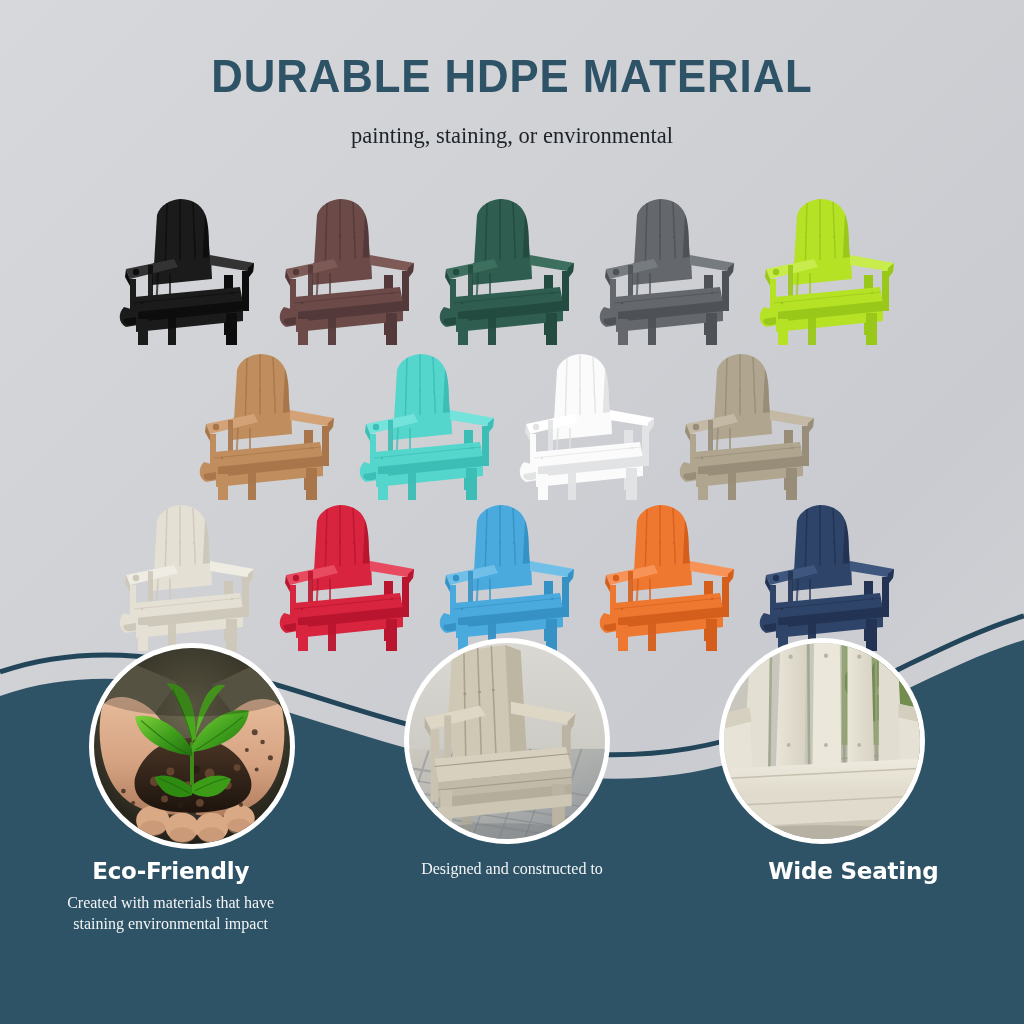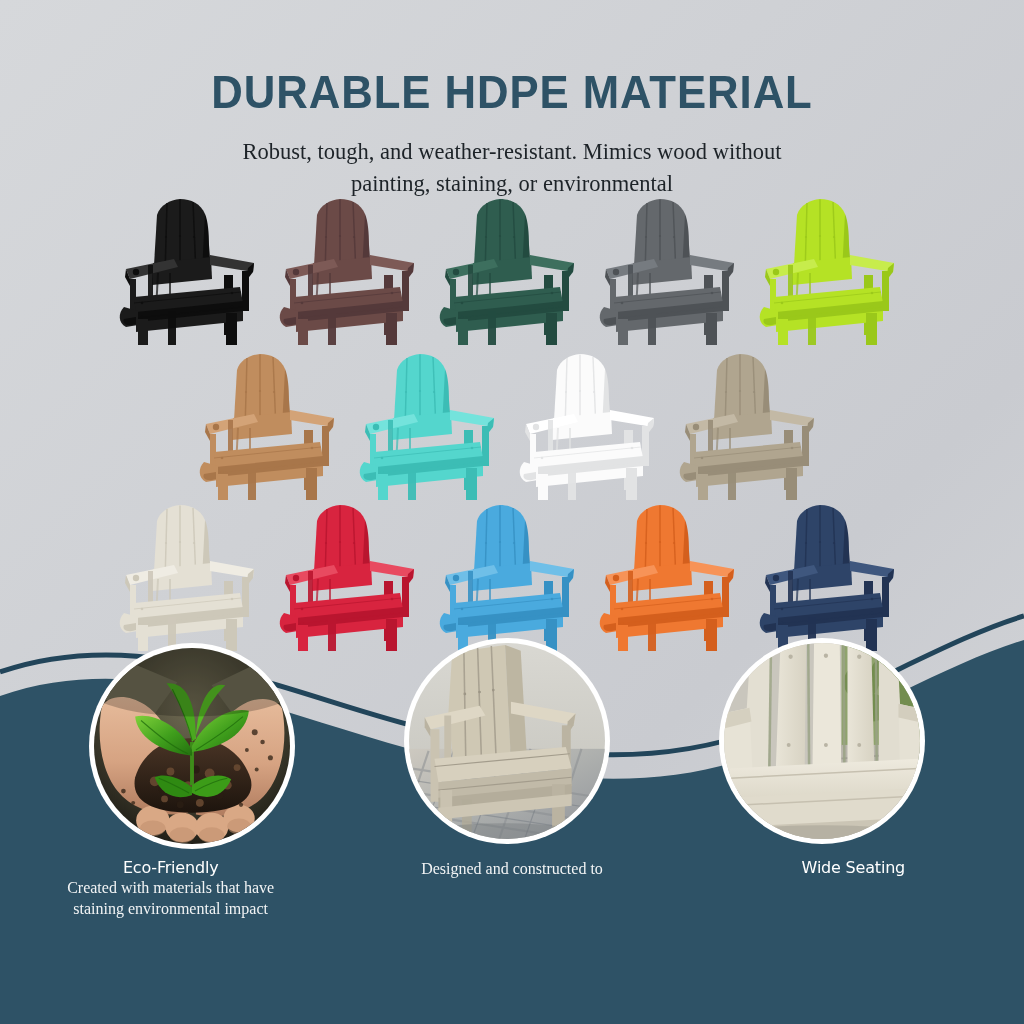--- a/index.html
+++ b/index.html
@@ -13,21 +13,21 @@
     position:relative;
     width:1024px; height:1024px;
     overflow:hidden;
     background:linear-gradient(135deg,#d6d8db 0%,#cfd1d5 38%,#c9cbd0 68%,#d4d6d9 100%);
   }
 
   
   #headings{
     position:absolute; top:0; left:0; width:1024px;
     text-align:center;
-    padding-top:68px;
+    padding-top:52px;
   }
   #title{
     font-family:"Liberation Sans", sans-serif;
     font-weight:bold;
     font-size:47px;
     letter-spacing:1.0px;
     color:#2e5266;
     transform:scaleX(0.93);
     line-height:1.0;
   }
@@ -102,42 +102,42 @@
     left:0; bottom:0; width:1024px; height:180px;
     display:flex; z-index:6;
   }
   .feature{
     flex:1 1 0;
     text-align:center;
     padding:14px 16px 0 16px;
   }
   .feature h3{
     font-family:"DejaVu Sans", sans-serif;
-    font-weight:normal;
-    font-size:16px;
+    font-weight:bold;
+    font-size:23px;
     color:#ffffff;
     letter-spacing:-0.2px;
+    margin-bottom:8px;
   }
   .feature p{
     font-family:"Liberation Serif", serif;
     font-size:16px;
     color:#f2f4f5;
     line-height:1.32;
   }
   .feature p span{ display:block; }
 </style>
 </head>
 <body>
 
 <div id="page">
 
   <div id="headings">
     <div id="title" style="color: rgb(46, 82, 102);">DURABLE HDPE MATERIAL</div>
     <div id="subtitle">
-      <span>Robust, tough, and weather-resistant. Mimics wood without</span>
       <span>painting, staining, or environmental</span>
     </div>
   </div>
 
   <div id="chairs">
     <div class="chair-row r1">
         <div class="chair-cell" title="Black">
   <svg viewBox="0 0 160 152">
 
     <rect x="112" y="82" width="9" height="60" fill="#0d0d0d"></rect>

